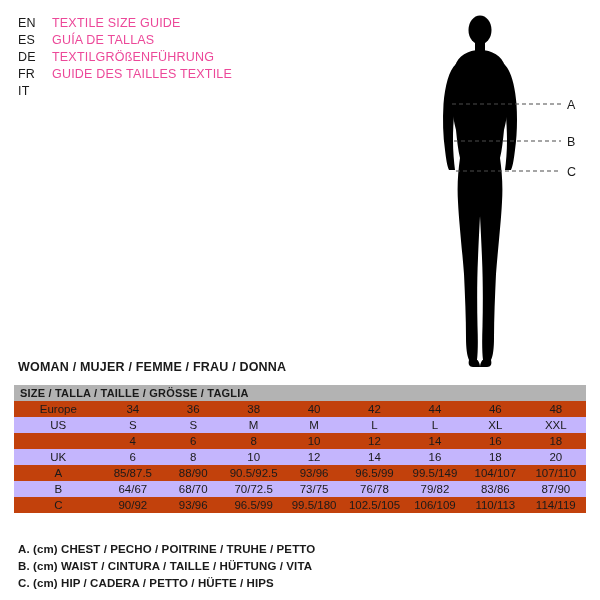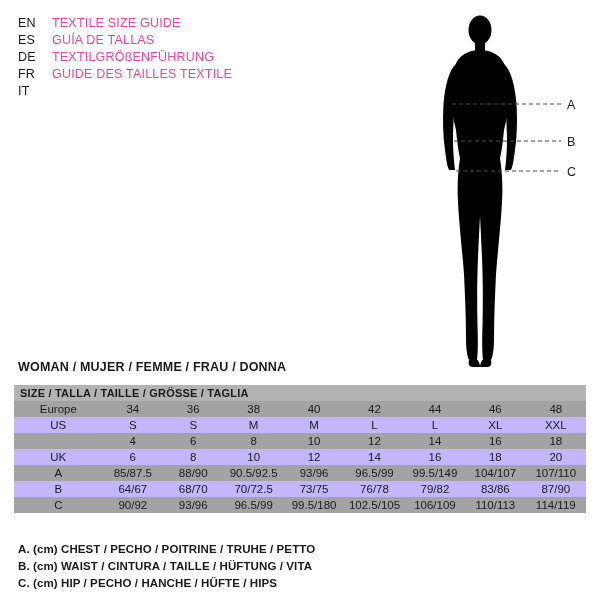--- a/index.html
+++ b/index.html
@@ -99,21 +99,21 @@
     text-align: left;
     padding-left: 6px;
     font-weight: bold;
     font-size: 11px;
     letter-spacing: 0.2px;
   }
   tr.header-row {
     background: #b3b3b3;
   }
   tr.row-even {
-    background: #a3a3a3;
+    background: #c2410c;
   }
   tr.row-odd {
     background: #c4b5fd;
   }
   td.label-cell {
     text-align: left;
     padding-left: 6px;
     width: 88px;
   }
   td.val {
@@ -314,16 +314,16 @@
           <td class="val">110/113</td>
           <td class="val">114/119</td>
         </tr>
       </tbody>
     </table>
   </div>
 
   <div class="notes">
     <div class="note-row">A. (cm) CHEST / PECHO / POITRINE / TRUHE / PETTO</div>
     <div class="note-row">B. (cm) WAIST / CINTURA / TAILLE / HÜFTUNG / VITA</div>
-    <div class="note-row">C. (cm) HIP / PECHO / HANCHE / HÜFTE / HIPS</div>
+    <div class="note-row">C. (cm) HIP / CADERA / PETTO / HÜFTE / HIPS</div>
   </div>
 
 </div>
 
 </body></html>

